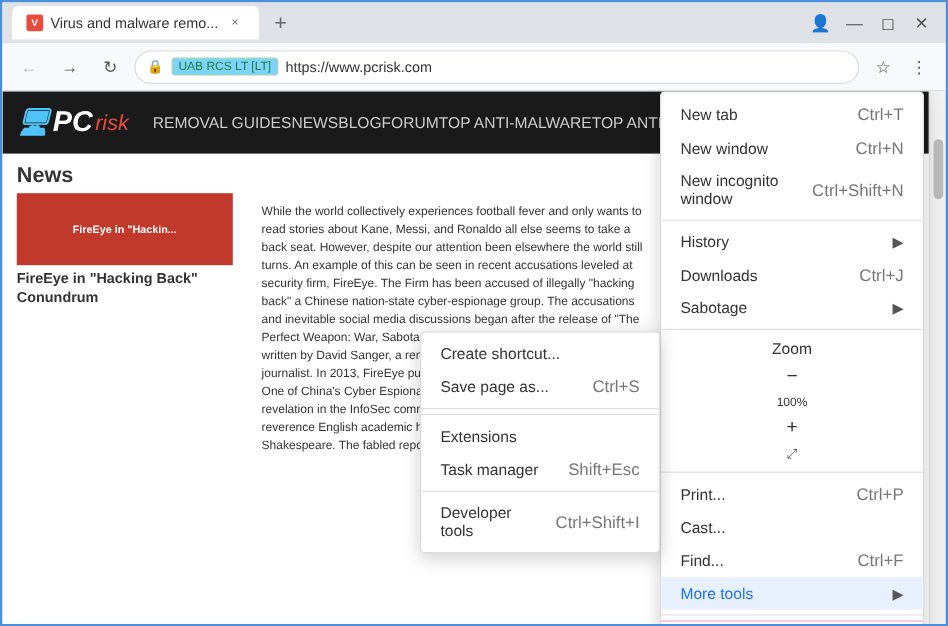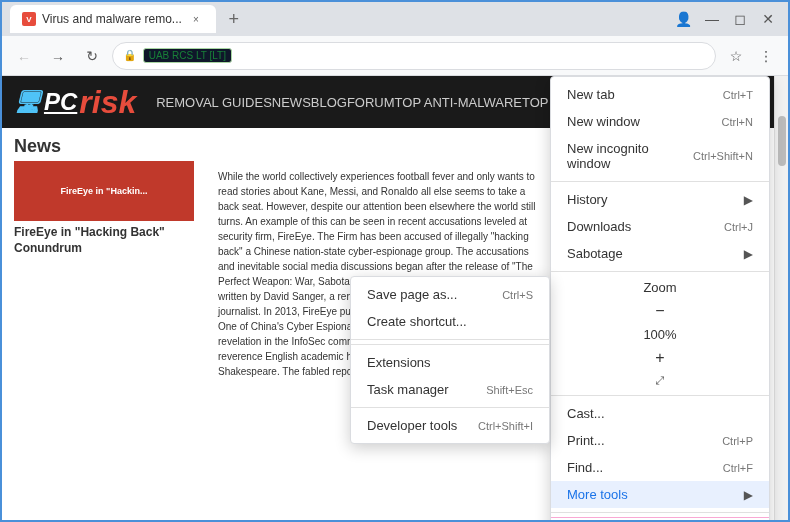--- a/index.html
+++ b/index.html
@@ -113,21 +113,21 @@
       gap: 6px;
       font-size: 12px;
     }
     .url-secure {
       color: #188038;
       font-size: 11px;
       display: flex; align-items: center; gap: 3px;
     }
     .url-text { color: #333; font-size: 12px; flex: 1; }
     .url-badge {
-      background: #0f172a;
+      background: #7dd3fc;
       color: #188038;
       font-size: 10px;
       padding: 1px 5px;
       border-radius: 3px;
       border: 1px solid #a8d5a2;
     }
     .toolbar-icons {
       display: flex;
       gap: 2px;
     }
@@ -170,25 +170,24 @@
     .logo {
       display: flex;
       align-items: center;
       gap: 2px;
     }
     .logo-pc {
       font-size: 24px;
       font-weight: 900;
       color: #fff;
       font-style: italic;
-      text-decoration: underline;
     }
     .logo-risk {
-      font-size: 32px;
-      font-weight: 700;
+      font-size: 18px;
+      font-weight: 400;
       color: #e74c3c;
       font-style: italic;
     }
     .nav-links {
       display: flex;
       font-size: 13px;
       color: #ccc;
     }
     .nav-link { cursor: pointer; white-space: nowrap; }
 
@@ -272,32 +271,32 @@
     }
     .menu-item {
       display: flex;
       align-items: center;
       padding: 6px 16px;
       cursor: pointer;
       position: relative;
     }
     .menu-item.highlighted { background: #e8f0fe; color: #1a73e8; }
     .menu-item-label { flex: 1; }
-    .menu-item-shortcut { color: #777; font-size: 11px; margin-left: 8px; }
+    .menu-item-shortcut { color: #777; font-size: 14px; margin-left: 8px; }
     .menu-item-arrow { color: #555; font-size: 12px; }
     .menu-divider { height: 1px; background: #e0e0e0; margin: 4px 0; }
     .zoom-row {
       display: flex; align-items: center; padding: 4px 16px; gap: 4px; flex-direction: column;
     }
     .zoom-btn {
       width: 24px; height: 24px;
       display: flex; align-items: center; justify-content: center;
       cursor: pointer; font-size: 16px; color: #333;
     }
-    .zoom-val { flex: 1; text-align: left; font-size: 13px; }
+    .zoom-val { flex: 1; text-align: left; font-size: 10px; }
     .zoom-expand { font-size: 11px; color: #555; cursor: pointer; }
 
     
     .sub-menu {
       position: absolute;
       top: 0;
       right: 220px;
       width: 200px;
       background: #fff;
       border: 1px solid #dadce0;
@@ -354,20 +353,21 @@
     </div>
   </div>
 
   <div class="address-bar">
     <button class="nav-btn disabled">←</button>
     <button class="nav-btn">→</button>
     <button class="nav-btn">↻</button>
     <div class="url-bar">
       <span class="url-secure">🔒</span>
       <span class="url-badge">UAB RCS LT [LT]</span>
+      <span class="url-text">https://www.pcrisk.com</span>
     </div>
     <div class="toolbar-icons">
       <button class="toolbar-icon">☆</button>
       <button class="toolbar-icon">⋮</button>
     </div>
   </div>
 
   <div class="page-content">
     <div class="website">
 
@@ -456,25 +456,25 @@
           <span style="flex:1;font-size:13px;">Zoom</span>
           <span class="zoom-btn">−</span>
           <span class="zoom-val">100%</span>
           <span class="zoom-btn">+</span>
           <span class="zoom-expand">⤢</span>
         </div>
 
         <div class="menu-divider"></div>
 
         <div class="menu-item">
-          <span class="menu-item-label">Cast...</span>
-        </div>
-        <div class="menu-item">
           <span class="menu-item-label">Print...</span>
           <span class="menu-item-shortcut">Ctrl+P</span>
+        </div>
+        <div class="menu-item">
+          <span class="menu-item-label">Cast...</span>
         </div>
         <div class="menu-item">
           <span class="menu-item-label">Find...</span>
           <span class="menu-item-shortcut">Ctrl+F</span>
         </div>
         <div class="menu-item highlighted">
           <span class="menu-item-label">More tools</span>
           <span class="menu-item-arrow">▶</span>
         </div>
 
@@ -495,26 +495,26 @@
         </div>
         <div class="menu-item">
           <span class="menu-item-label">Help</span>
           <span class="menu-item-arrow">▶</span>
         </div>
 
       </div>
 
       <div class="sub-menu" style="top: 200px; right: 238px;">
         <div class="menu-item">
+          <span class="menu-item-label">Create shortcut...</span>
+        </div>
+        <div class="menu-item">
           <span class="menu-item-label">Save page as...</span>
           <span class="menu-item-shortcut">Ctrl+S</span>
         </div>
-        <div class="menu-item">
-          <span class="menu-item-label">Create shortcut...</span>
-        </div>
         <div class="menu-divider"></div>
         <div class="menu-divider"></div>
         <div class="menu-item">
           <span class="menu-item-label">Extensions</span>
         </div>
         <div class="menu-item">
           <span class="menu-item-label">Task manager</span>
           <span class="menu-item-shortcut">Shift+Esc</span>
         </div>
         <div class="menu-divider"></div>

